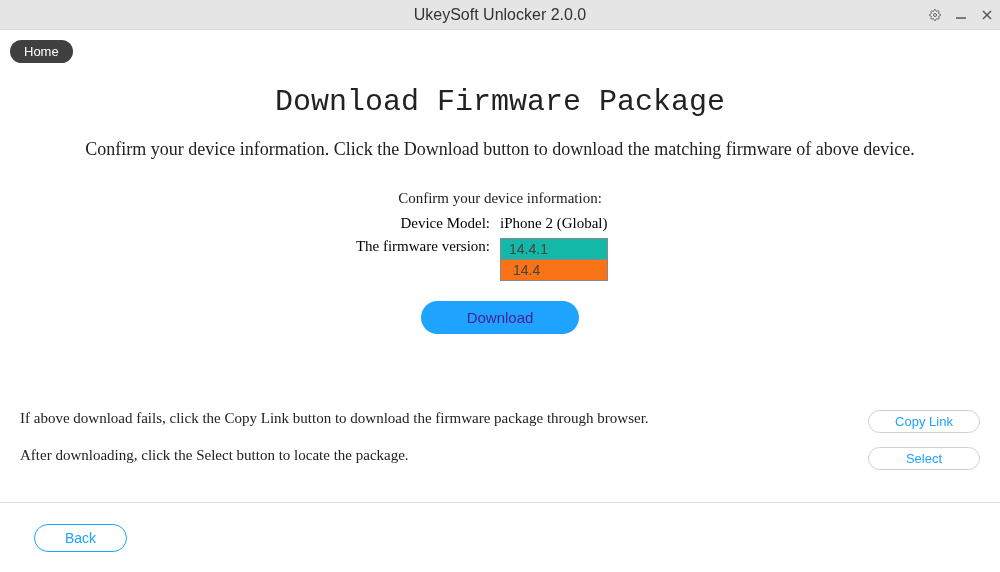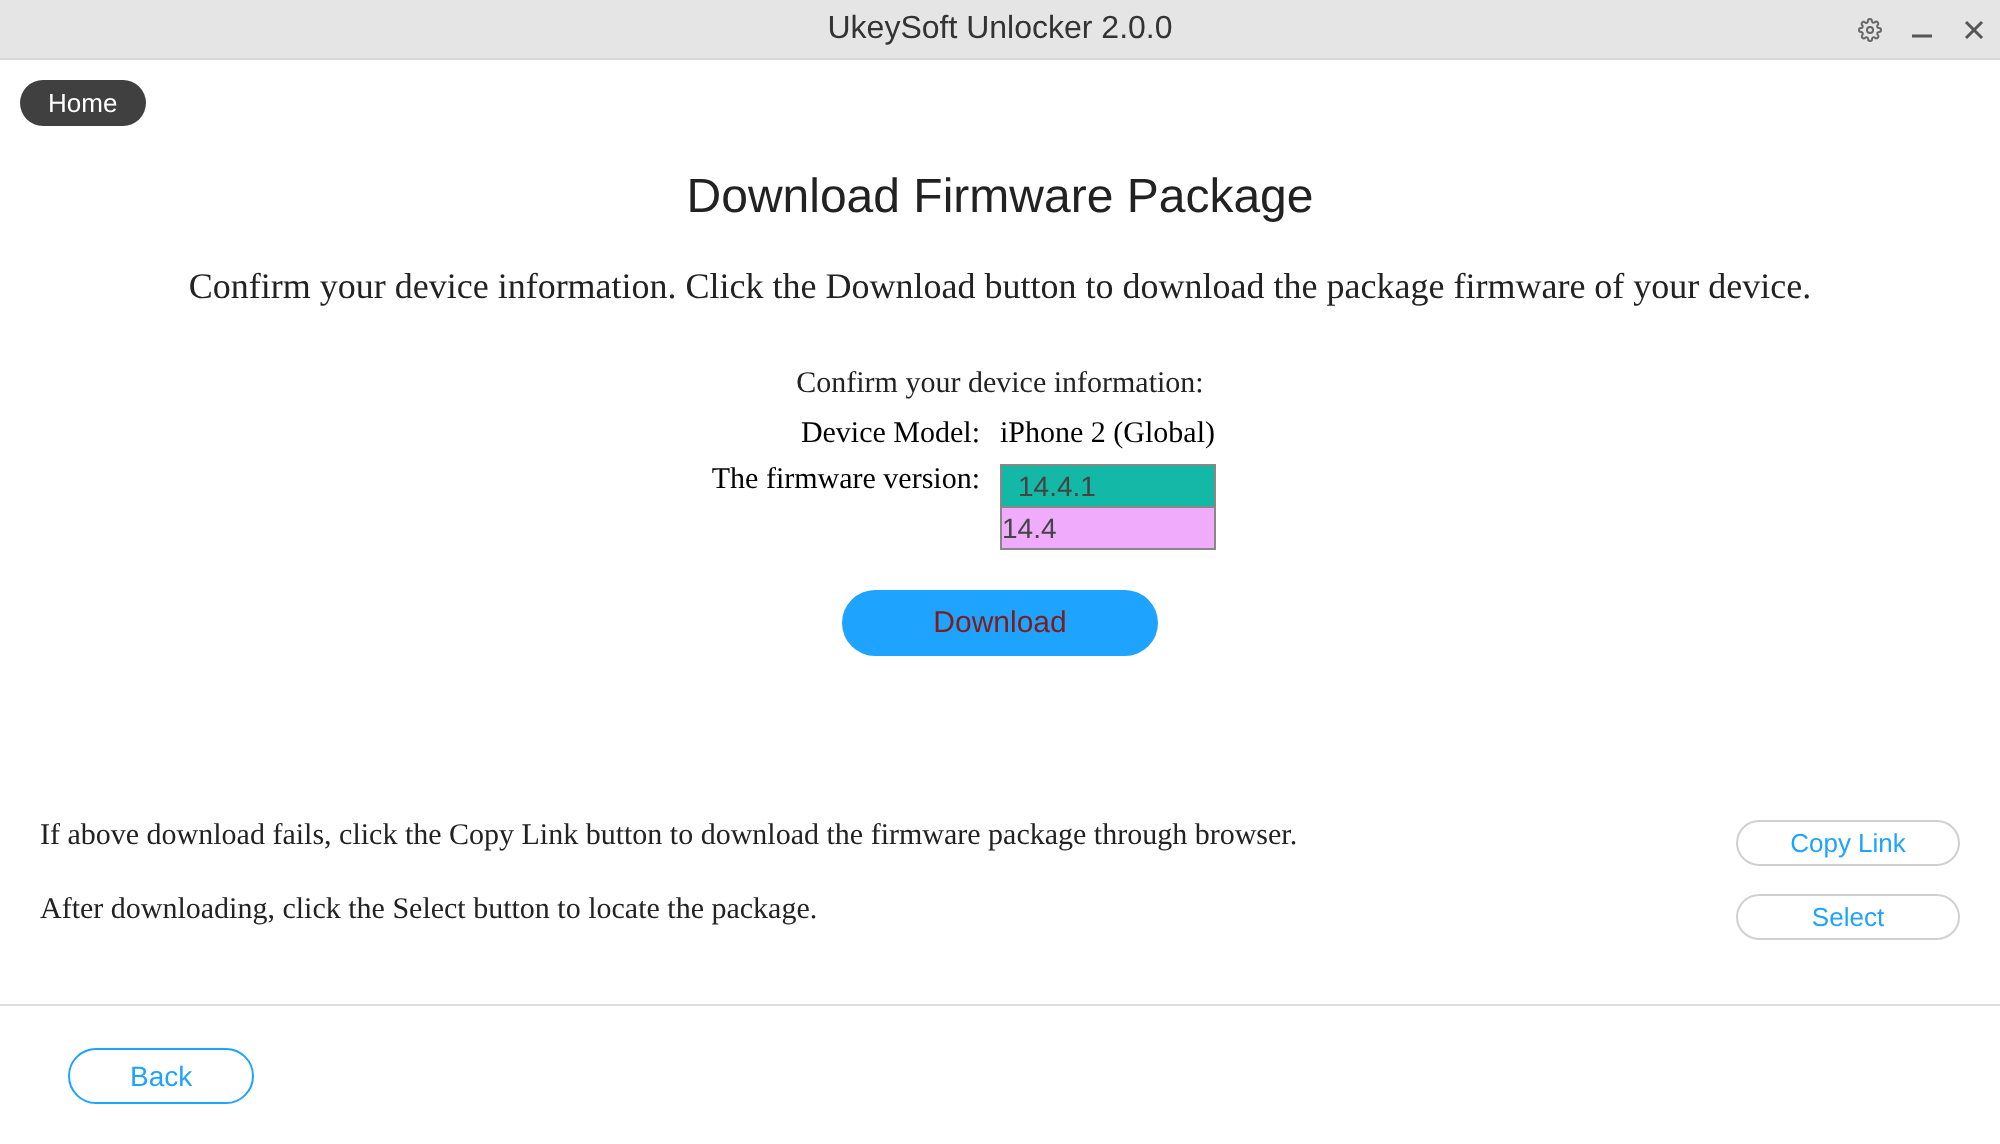--- a/index.html
+++ b/index.html
@@ -61,22 +61,22 @@
       border-radius: 15px;
       padding: 4px 14px;
       font-size: 13px;
       cursor: pointer;
     }
     .main-area {
       padding-top: 55px;
       text-align: center;
     }
     .page-title {
-      font-family: Liberation Sans, sans-serif;
-      font-size: 24px;
+      font-family: Liberation Mono, monospace;
+      font-size: 30px;
       font-weight: normal;
       color: #222;
       margin-bottom: 20px;
     }
     .page-subtitle {
       font-family: Georgia, "Times New Roman", serif;
       font-size: 18px;
       color: #222;
       margin-bottom: 30px;
     }
@@ -113,31 +113,31 @@
       background: #14b8a6;
       padding: 2px 8px;
       font-size: 14px;
       color: #444;
       cursor: pointer;
       font-family: Arial, sans-serif;
     }
     .dropdown-option {
       border: 1px solid #888;
       border-top: none;
-      background: #f0abfc;
-      padding: 2px 0;
+      background: #f97316;
+      padding: 2px 12px;
       font-size: 14px;
       color: #444;
       cursor: pointer;
       font-family: Arial, sans-serif;
     }
     .download-btn {
       margin-top: 14px;
       background: #1ea3ff;
-      color: #7f1d1d;
+      color: #4c1d95;
       border: none;
       border-radius: 20px;
       padding: 8px 46px;
       font-size: 15px;
       cursor: pointer;
     }
     .bottom-section {
       position: absolute;
       bottom: 88px;
       left: 0;
@@ -209,21 +209,21 @@
           <line x1="10" y1="2" x2="2" y2="10" stroke="#555" stroke-width="1.5"></line>
         </svg>
     </span>
   </div>
 </div>
 
 <button class="home-btn">Home</button>
 
 <div class="main-area">
   <h1 class="page-title">Download Firmware Package</h1>
-  <p class="page-subtitle">Confirm your device information. Click the Download button to download the package firmware of your device.</p>
+  <p class="page-subtitle">Confirm your device information. Click the Download button to download the matching firmware of above device.</p>
   <p class="confirm-label">Confirm your device information:</p>
 
   <div class="info-row">
     <span class="info-label">Device Model:</span>
     <span class="info-value">iPhone 2 (Global)</span>
   </div>
 
   <div class="info-row">
     <span class="info-label">The firmware version:</span>
     <div class="info-value">

